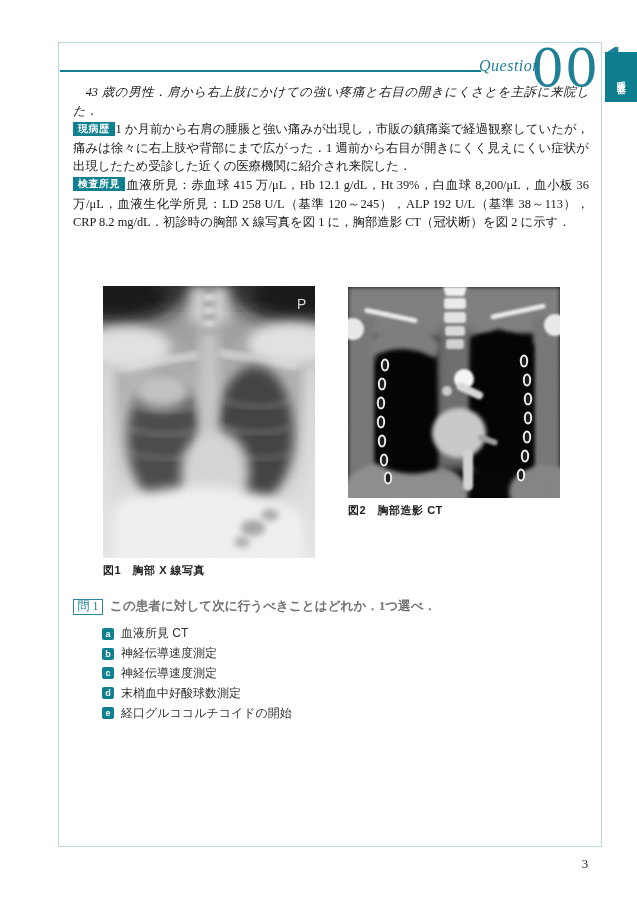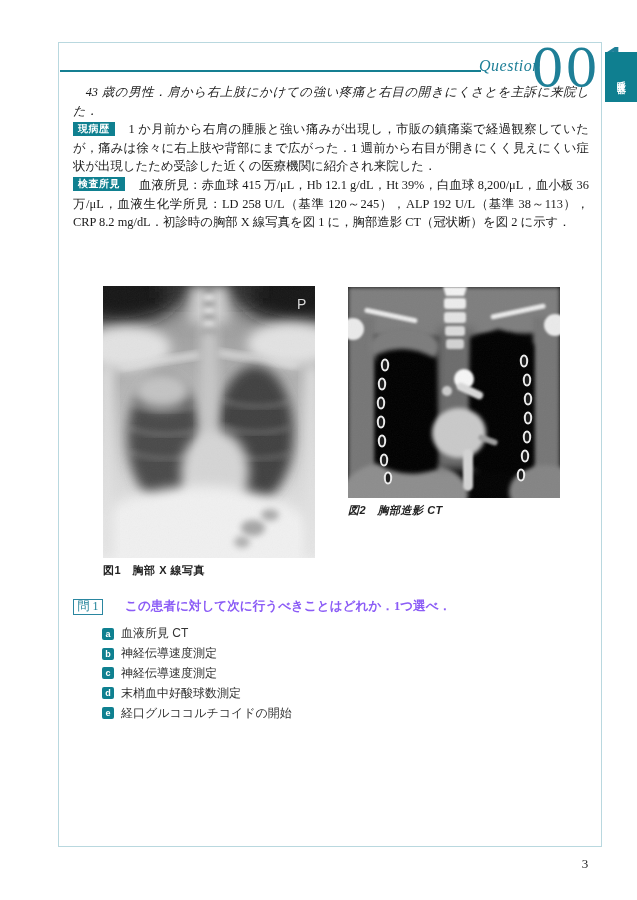--- a/index.html
+++ b/index.html
@@ -33,41 +33,41 @@
   .case{
     position:absolute; left:73px; top:83px; width:516px;
     font-size:12.4px; line-height:18.6px; text-align:justify;
   }
   .case p{margin:0;}
   .case .intro{text-indent:1.02em;font-style:italic;}
   .badge{
     display:inline-block; background:#0f8090; color:#ffffff;
     font-family:"Liberation Sans","DejaVu Sans",sans-serif;
     font-size:10px; font-weight:bold; line-height:14px; padding:0 5px;
-    margin-right:14px; vertical-align:1.5px; letter-spacing:.5px;
+    margin-right:1px; vertical-align:1.5px; letter-spacing:.5px;
   }
   
   .fig{position:absolute; margin:0;}
   .fig-xray{left:103px; top:286px; width:212px;}
-  .fig-ct{left:348px; top:287px; width:240px;font-style:italic;}
+  .fig-ct{left:348px; top:287px; width:240px;}
   .imgwrap{font-size:0; line-height:0;}
   .figcap{
     font-family:"Liberation Sans","DejaVu Sans",sans-serif;
     font-size:11px; font-weight:bold; color:#222; margin-top:5px; letter-spacing:.5px;
   }
   
   .question{position:absolute; left:73px; top:598px; width:505px;}
   .qrow{display:flex; align-items:center;}
   .qbox{
     display:inline-flex; align-items:center; justify-content:center;
     min-width:30px; height:16px; border:1px solid #2a86a0; color:#1c7f96;
     font-size:12px; padding:0 3px; box-sizing:border-box;
     font-family:"Liberation Serif","DejaVu Serif",serif;
   }
-  .qstem{margin-left:22px; font-size:12.6px; font-weight:bold; color:#8b5cf6;}
+  .qstem{margin-left:7px; font-size:12.6px; font-weight:bold; color:#737373;}
   .choices{list-style:none; margin:9px 0 0 0; padding:0 0 0 29px;}
   .choice{display:flex; align-items:center; height:19.8px;}
   .ckey{
     flex:0 0 auto; width:12px; height:12px; background:#0f8090; border-radius:2px;
     color:#fff; font-family:"Liberation Sans","DejaVu Sans",sans-serif;
     font-size:9px; font-weight:bold; line-height:12px; text-align:center;
   }
   .ctext{
     margin-left:7px; font-family:"Liberation Sans","DejaVu Sans",sans-serif;
     font-size:12px; color:#333;

